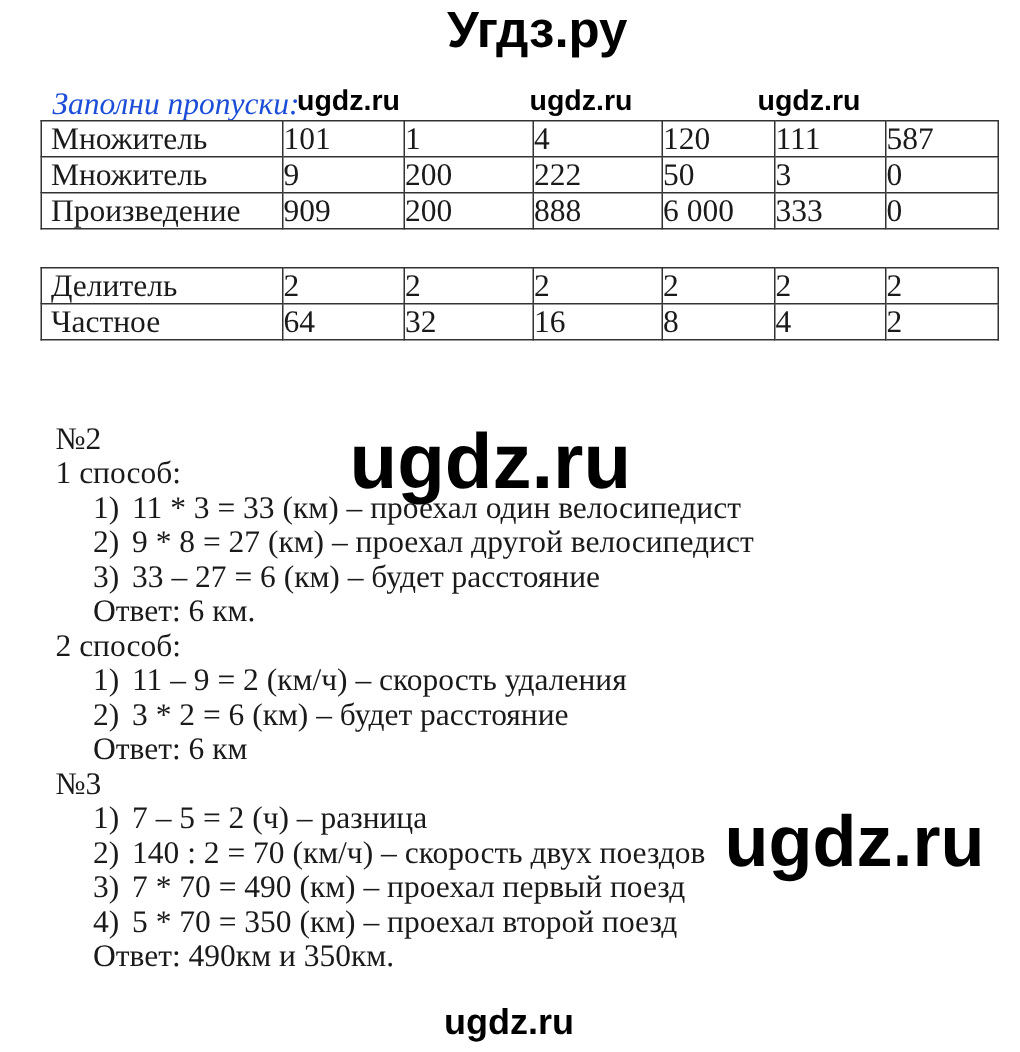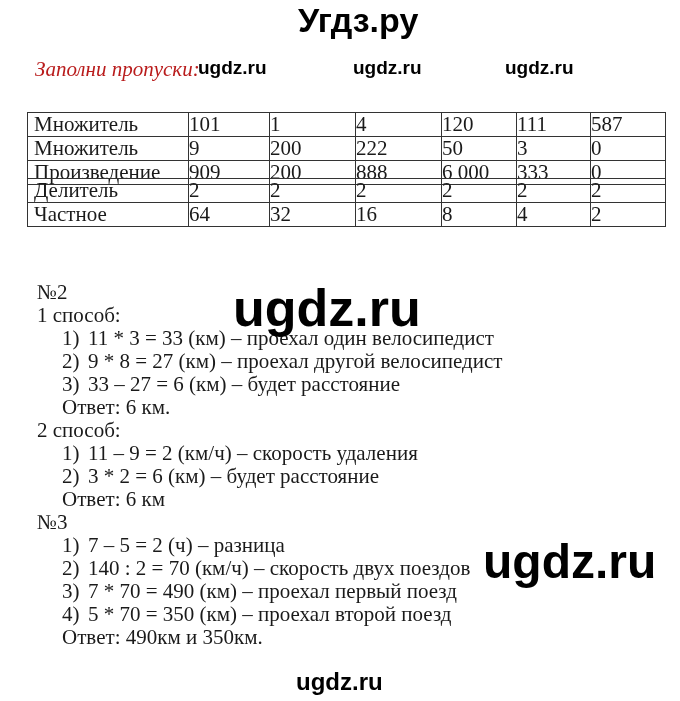--- a/index.html
+++ b/index.html
@@ -5,25 +5,25 @@
   html, body { margin: 0; padding: 0; background: #ffffff; }
   body { width: 680px; height: 701px; position: relative; overflow: hidden;
          font-family: "Liberation Serif", "DejaVu Serif", serif; color: #1a1a1a; }
   .wm { position: absolute; font-family: "Liberation Sans", "DejaVu Sans", sans-serif;
         font-weight: bold; color: #000; white-space: nowrap; line-height: 1; }
   .title { left: 298px; top: 3px; font-size: 34px; }
   .wm-small { font-size: 19px; top: 58px; }
   .wm-big1 { left: 233px; top: 282px; font-size: 52px; letter-spacing: 0px; }
   .wm-big2 { left: 483px; top: 538px; font-size: 48px; }
   .wm-bottom { left: 296px; top: 670px; font-size: 24px; }
-  .caption { position: absolute; left: 35px; top: 57px; font-style: italic; font-size: 21px; color: #b91c1c; }
+  .caption { position: absolute; left: 35px; top: 57px; font-style: italic; font-size: 21px; color: #1d4ed8; }
   table.grid { position: absolute; left: 27px; border-collapse: collapse; font-size: 21px; }
   table.grid td { border: 1.5px solid #333; height: 23px; padding: 0; line-height: 21px; text-align: left; }
   table.grid td.label { text-align: left; padding-left: 6px; }
-  .t1 { top: 80px; margin-top: 32px; }
+  .t1 { top: 80px; }
   .t2 { top: 178px; }
   .c0 { width: 154px; } .c1 { width: 80px; } .c2 { width: 85px; } .c3 { width: 85px; }
   .c4 { width: 74px; } .c5 { width: 73px; } .c6 { width: 74px; }
   .lines { position: absolute; left: 0; top: 0; font-size: 21px; }
   .ln { position: absolute; white-space: nowrap; line-height: 22px; }
   .h { left: 37px; }
   .item { left: 62px; }
   .ans { left: 62px; }
   .num { display: inline-block; width: 26px; }
 </style>

